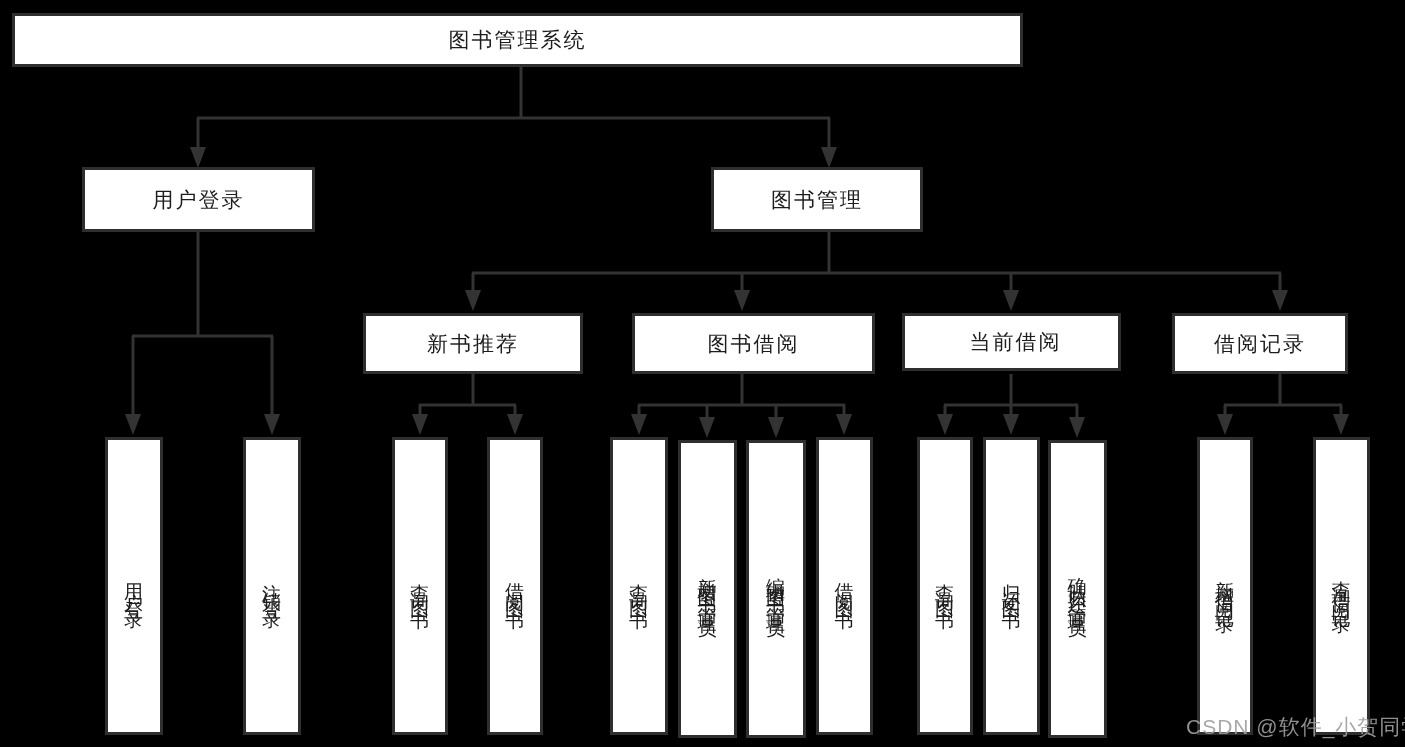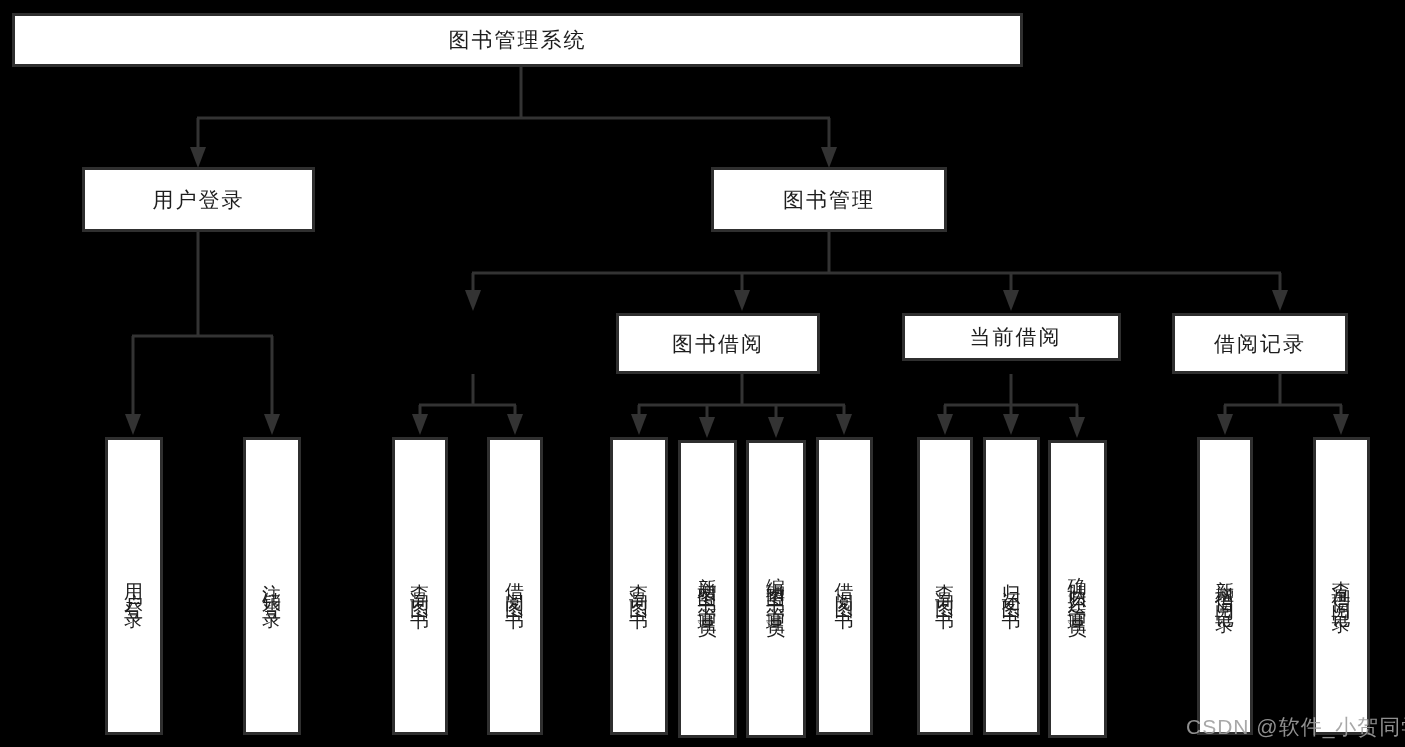--- a/index.html
+++ b/index.html
@@ -93,24 +93,25 @@
       <polygon points="1003,414 1019,414 1011,435"></polygon>
       <polygon points="1069,417 1085,417 1077,438"></polygon>
       <polygon points="1217,414 1233,414 1225,435"></polygon>
       <polygon points="1333,414 1349,414 1341,435"></polygon>
     </g>
   </svg>
 
   <div class="node" style="left:12px; top:13px; width:1011px; height:54px;">图书管理系统</div>
 
   <div class="node" style="left:82px; top:167px; width:233px; height:65px;">用户登录</div>
-  <div class="node" style="left:711px; top:167px; width:236px; height:65px;">图书管理</div>
+  <div class="node" style="left:711px; top:167px; width:212px; height:65px;">图书管理</div>
 
-  <div class="node" style="left:616px; top:313px; width:204px; height:61px;">图书借阅</div>
-  <div class="node" style="left:902px; top:313px; width:219px; height:48px;padding-left:8px;">当前借阅</div>
+  <div class="node" style="left:363px; top:313px; width:220px; height:61px;">新书推荐</div>
+  <div class="node" style="left:632px; top:313px; width:243px; height:61px;">图书借阅</div>
+  <div class="node" style="left:902px; top:313px; width:219px; height:58px;padding-left:8px;">当前借阅</div>
   <div class="node" style="left:1172px; top:313px; width:176px; height:61px;">借阅记录</div>
 
   <div class="vnode" style="left:105px; width:58px;">用户登录</div>
   <div class="vnode" style="left:243px; width:58px;">注销登录</div>
 
   <div class="vnode" style="left:392px; width:56px;">查询图书</div>
   <div class="vnode" style="left:487px; width:56px;">借阅图书</div>
 
   <div class="vnode" style="left:610px; width:58px;">查询图书</div>
   <div class="vnode" style="left:678px; top:440px; width:59px; letter-spacing:6px;">新增图书（管理员）</div>

